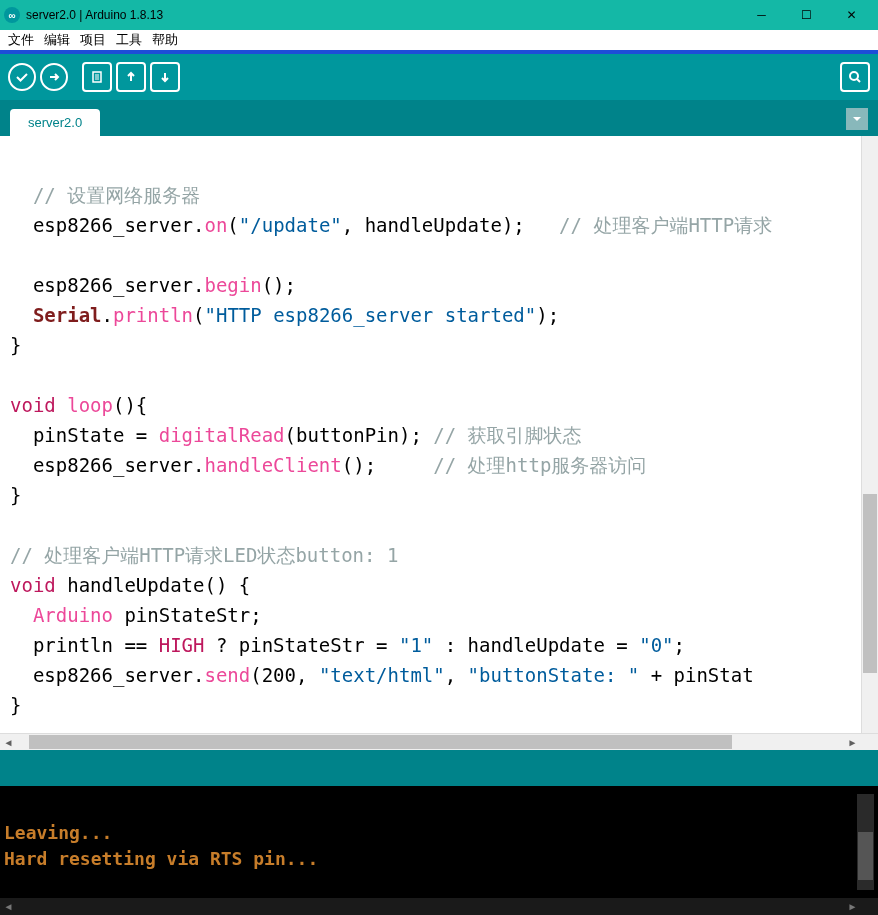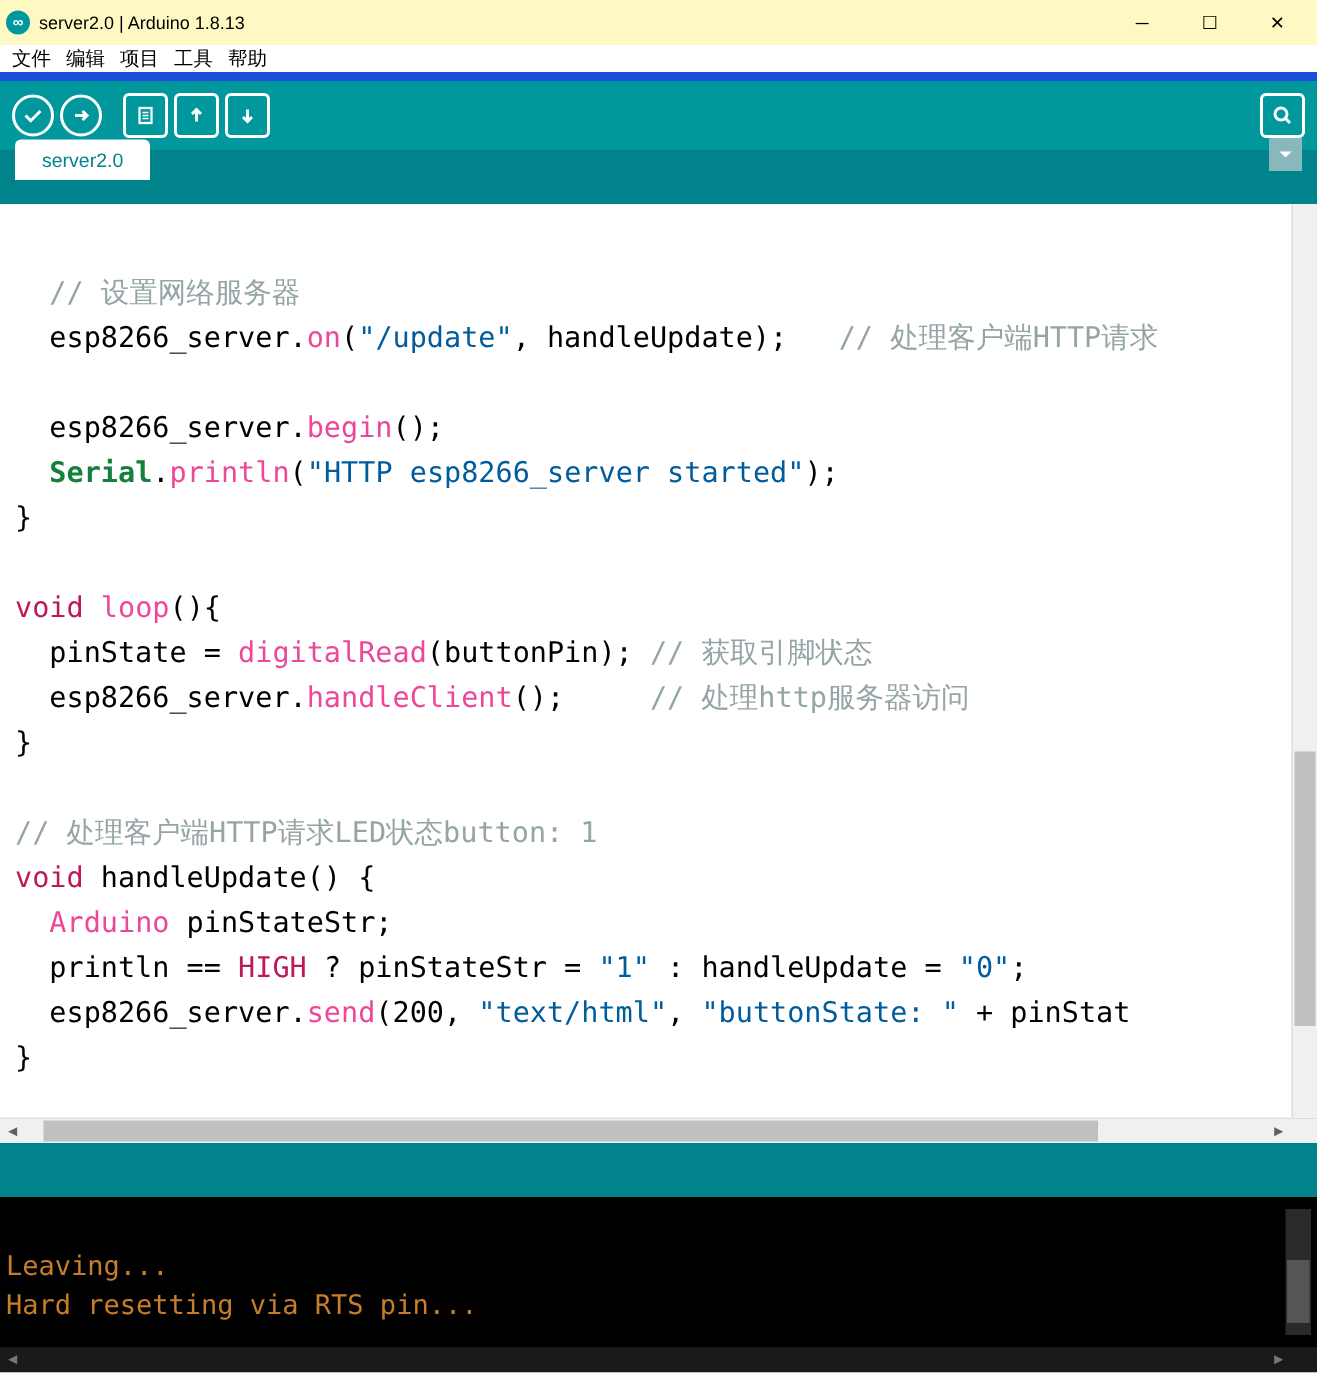--- a/index.html
+++ b/index.html
@@ -7,21 +7,21 @@
   width: 878px;
   height: 915px;
   font-family: "Microsoft YaHei", sans-serif;
   background: #f0f0f0;
   display: flex;
   flex-direction: column;
   overflow: hidden;
 }
 .titlebar {
   height: 30px;
-  background: #fef9c3;
+  background: #14b8a6;
   display: flex;
   align-items: center;
   padding: 1px 4px;
   font-size: 12px;
 }
 .titlebar .app-icon {
   width: 16px; height: 16px;
   background: #00979d;
   border-radius: 50%;
   display: flex; align-items: center; justify-content: center;
@@ -36,21 +36,21 @@
   font-size:12px;
 }
 .menubar {
   height: 24px;
   background: #fff;
   display:flex;
   align-items:center;
   gap: 2px;
   padding: 0 4px;
   font-size: 13px;
-  border-bottom: 6px solid #1d4ed8;
+  border-bottom: 4px solid #1d4ed8;
 }
 .menubar span { padding: 2px 4px; }
 .toolbar {
   height: 46px;
   background: #00979d;
   display:flex;
   align-items:center;
   padding: 0 8px;
   gap: 4px;
 }
@@ -62,21 +62,21 @@
   color:#fff;
 }
 .tbtn.round { border-radius: 50%; background: transparent; border: 2px solid #fff; width:28px; height:28px;}
 .tbtn.sq { background: transparent; border: 2px solid #fff; border-radius:4px;}
 .toolbar .spacer { flex:1; }
 .tabbar {
   height: 36px;
   background: #00838a;
   display:flex;
   align-items:flex-end;
-  padding: 16px 10px;
+  padding: 0 10px;
 }
 .tab {
   background: #fff;
   padding: 6px 18px;
   font-size: 13px;
   color: #00838a;
   border-top-left-radius: 4px;
   border-top-right-radius: 4px;
 }
 .tabbar .spacer { flex:1; }
@@ -97,21 +97,21 @@
   flex:1;
   padding: 14px 10px 14px 10px;
   font-family: "Consolas", monospace;
   font-size: 19px;
   line-height: 30px;
   white-space: pre;
   overflow: hidden;
   color:#000;
 }
 .editor .kw { color: #be185d; }
-.editor .br { color: #15803d; font-weight: bold;}
+.editor .br { color: #7f1d1d; font-weight: bold;}
 .editor .fn { color: #ec4899; }
 .editor .str { color: #005c9c; }
 .editor .cm { color: #95a5a6; }
 .vscroll {
   width: 17px;
   background: #f0f0f0;
   border-left: 1px solid #ddd;
   position:relative;
 }
 .vscroll .thumb {
@@ -140,22 +140,23 @@
   height: 36px;
   background: #00838a;
 }
 .console {
   background: #000;
   color: #c77d2a;
   font-family: "Consolas", monospace;
   font-size: 18px;
   padding: 8px 4px;
   line-height: 26px;
-  height: 100px;
-  display:flex;
+  height: 112px;
+  display:flex;
+  font-weight:bold;
 }
 .console .content { flex:1; white-space:pre; overflow:hidden;}
 .console .vscroll2 {
   width:17px; background:#2a2a2a; position:relative;
 }
 .console .vscroll2 .thumb { position:absolute; left:1px; right:1px; top:40%; height:50%; background:#555;}
 .hscroll2 {
   height:17px; background:#1a1a1a; display:flex;
 }
 .hscroll2 .arrow { width:17px; display:flex;align-items:center;justify-content:center; color:#777; font-size:10px;}

